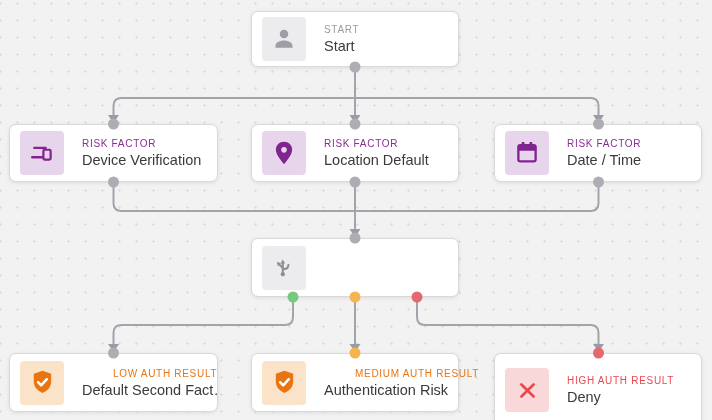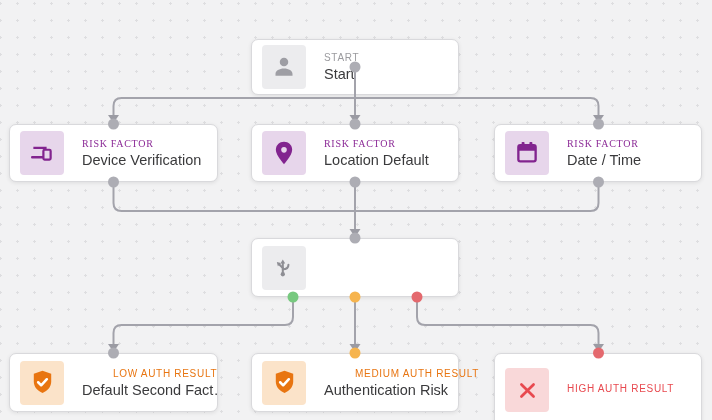--- a/index.html
+++ b/index.html
@@ -32,29 +32,29 @@
   .ib-neutral{background:#ececee;}
   .ib-purple{background:#e7d6eb;}
   .ib-orange{background:#fbe3c9;}
   .ib-red{background:#f9d8d9;}
   .texts{margin-left:18px;min-width:0;}
   .cat{
     font-size:10px;letter-spacing:0.7px;font-weight:500;
     margin-bottom:3px;white-space:nowrap;
   }
   .cat-neutral{color:#9b9b9f;}
-  .cat-purple{color:#8c2b97;font-family:Liberation Serif, serif;}
+  .cat-purple{color:#8c2b97;}
   .cat-orange{color:#e87511;padding-left:31px;}
   .cat-red{color:#e8494f;}
   .title{
     font-size:14.5px;color:#3a3a3c;white-space:nowrap;
     overflow:hidden;text-overflow:clip;max-width:140px;
   }
   
-  #n-start{left:251px;top:11px;width:208px;height:56px;margin-top:28px;}
+  #n-start{left:251px;top:11px;width:208px;height:56px;}
   #n-device{left:9px;top:124px;width:209px;height:58px;}
   #n-location{left:251px;top:124px;width:208px;height:58px;}
   #n-datetime{left:494px;top:124px;width:208px;height:58px;}
   #n-decision{left:251px;top:238px;width:208px;height:59px;}
   #n-low{left:9px;top:353px;width:209px;height:59px;}
   #n-medium{left:251px;top:353px;width:208px;height:59px;}
   #n-high{left:494px;top:353px;width:208px;height:74px;}
 </style>
 </head>
 <body>
@@ -156,20 +156,21 @@
   </div>
 
   <div class="node" id="n-high">
     <div class="icon-box ib-red">
       <svg width="27" height="27" viewBox="0 0 24 24">
         <path d="M6.6 6.6 L17.4 17.4 M17.4 6.6 L6.6 17.4" stroke="#e8494f" stroke-width="2.4" stroke-linecap="round"></path>
       </svg>
     </div>
     <div class="texts">
       <div class="cat cat-red">HIGH AUTH RESULT</div>
+      <div class="title">Deny</div>
     </div>
   </div>
 
   <svg class="edge-layer">
     <g fill="none" stroke="#a3a3ab" stroke-width="2">
 
       <path d="M355 67 V117"></path>
       <path d="M355 98 H121.5 Q113.5 98 113.5 106 V117"></path>
       <path d="M355 98 H590.5 Q598.5 98 598.5 106 V117"></path>
 

